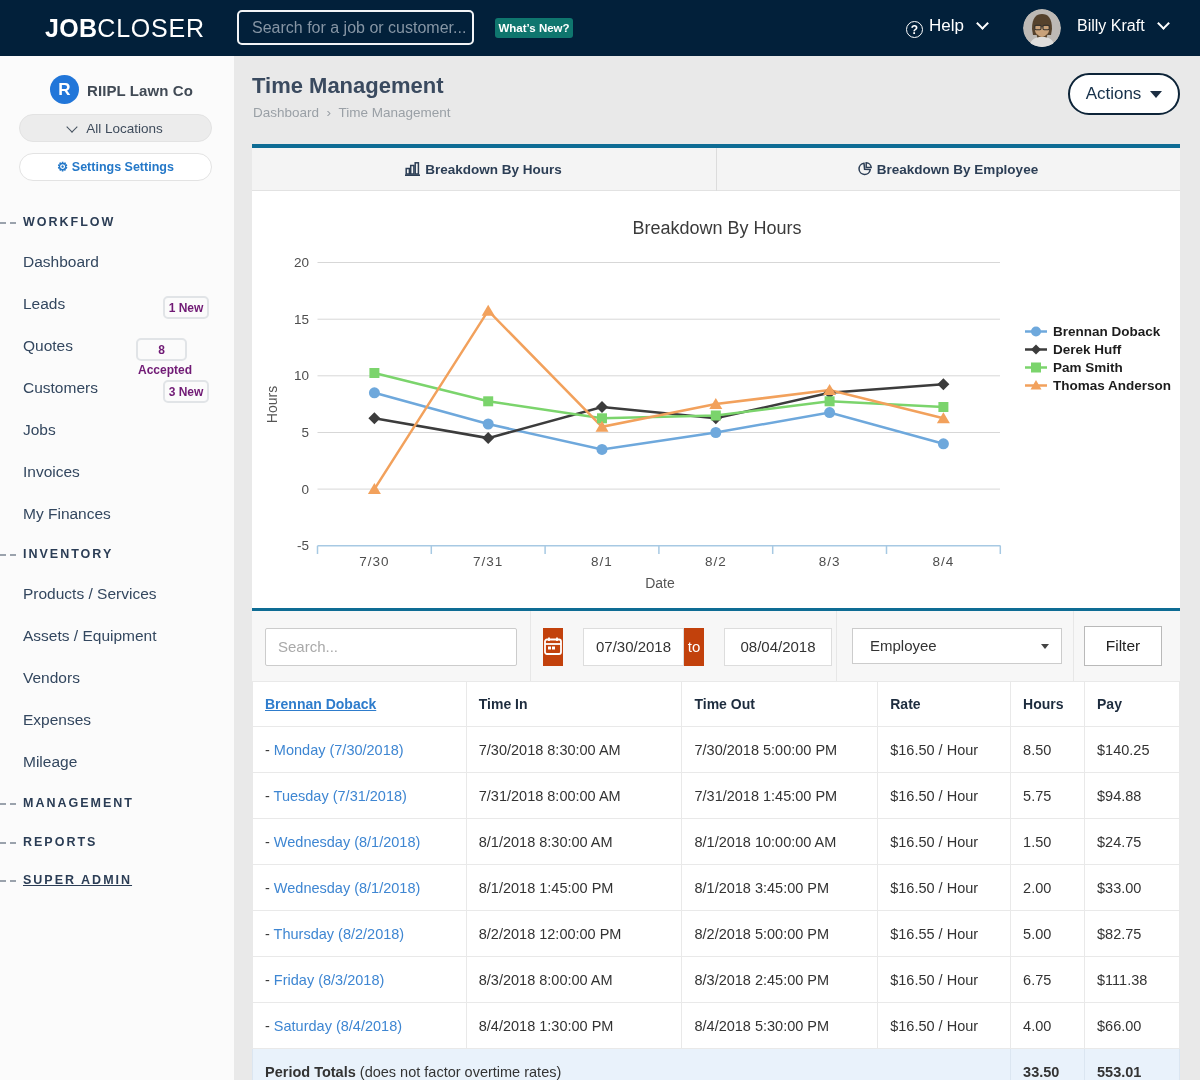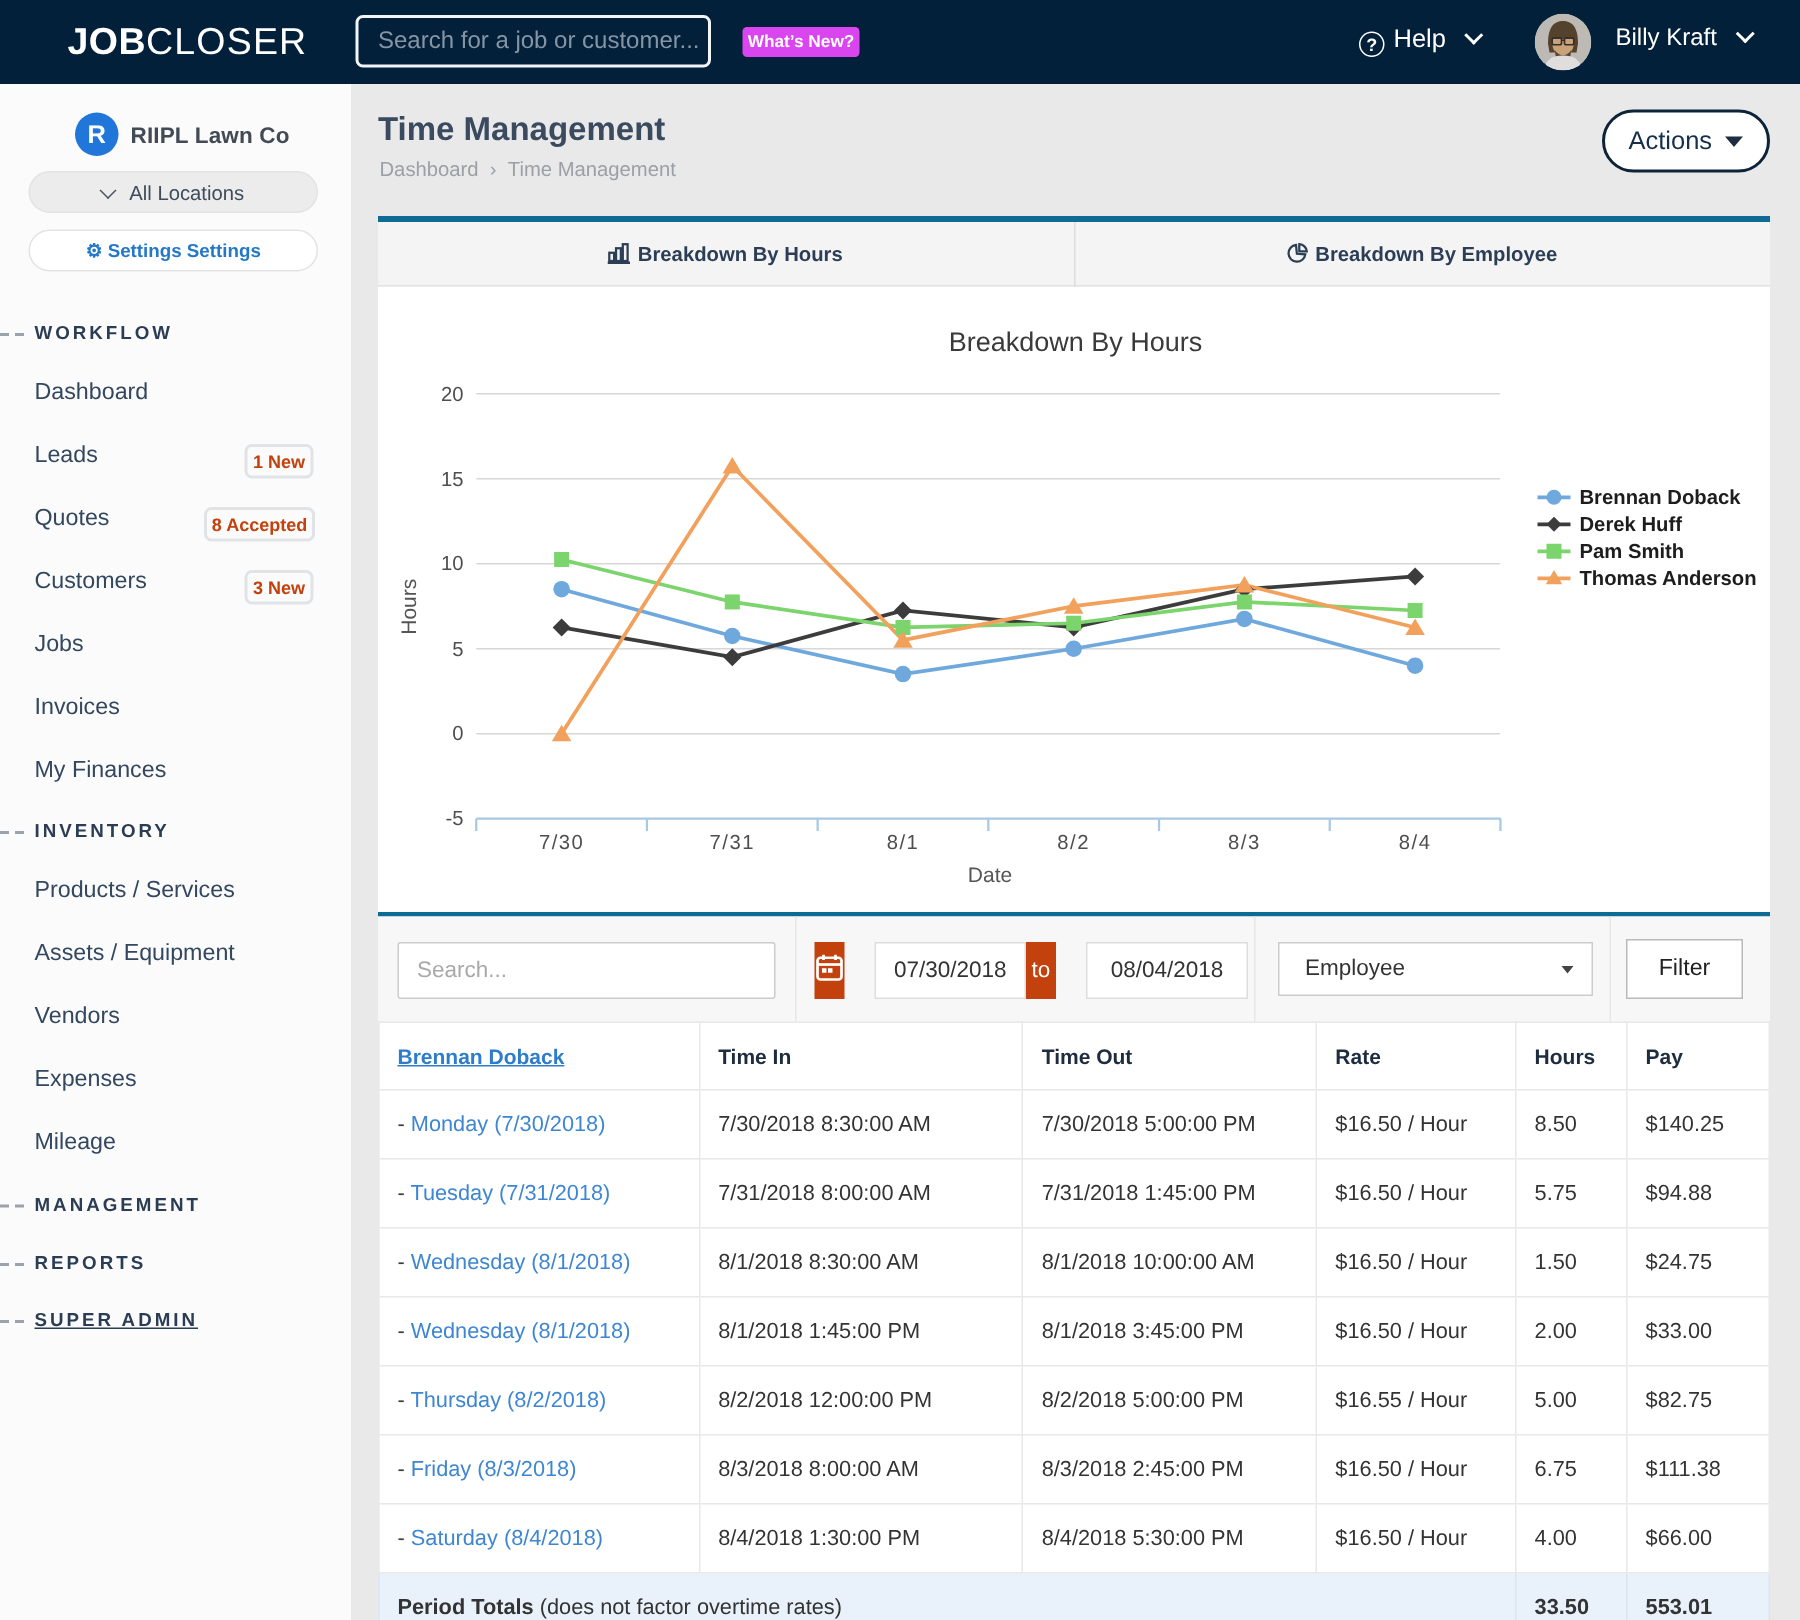--- a/index.html
+++ b/index.html
@@ -3,39 +3,39 @@
 <meta charset="utf-8">
 <style>
 * { margin:0; padding:0; box-sizing:border-box; }
 html,body { width:1200px; height:1080px; overflow:hidden; font-family:"Liberation Sans", sans-serif; background:#e9e9e9; }
 
 
 #topbar { position:absolute; left:0; top:0; width:1200px; height:56px; background:#02203a; z-index:10; }
 #logo { position:absolute; left:45px; top:14px; color:#fff; font-size:25px; font-weight:800; letter-spacing:0.3px; }
 #logo span { font-weight:300; letter-spacing:0.8px; }
 #tsearch { position:absolute; left:237px; top:10px; width:237px; height:35px; border:2px solid #f2f4f6; border-radius:5px; color:#8695a4; font-size:16px; line-height:31px; padding-left:13px; }
-#whatsnew { position:absolute; left:495px; top:18px; width:78px; height:20px; background:#d946ef; border-radius:3px; color:#fff; font-size:11.5px; font-weight:700; text-align:center; line-height:20px; }
+#whatsnew { position:absolute; left:495px; top:18px; width:78px; height:20px; background:#0f766e; border-radius:3px; color:#fff; font-size:11.5px; font-weight:700; text-align:center; line-height:20px; }
 #help { position:absolute; left:906px; top:16px; color:#fff; font-size:17px; }
 #helpq { display:inline-block; width:17px; height:17px; border:1.6px solid #fff; border-radius:50%; font-size:12px; font-weight:700; text-align:center; line-height:16px; vertical-align:-3px; margin-right:6px; }
 .chev { display:inline-block; width:9px; height:9px; border-right:2px solid #fff; border-bottom:2px solid #fff; transform:rotate(45deg); margin-left:14px; vertical-align:3px; }
 #avatar { position:absolute; left:1023px; top:9px; width:38px; height:38px; border-radius:50%; overflow:hidden; }
 #uname { position:absolute; left:1077px; top:17px; color:#fff; font-size:16px; }
 
 
 #sidebar { position:absolute; left:0; top:56px; width:234px; height:1024px; background:#fbfbfb; }
 #rcircle { position:absolute; left:50px; top:19px; width:29px; height:29px; border-radius:50%; background:#2176d9; color:#fff; font-size:17px; font-weight:700; text-align:center; line-height:29px; }
 #cname { position:absolute; left:87px; top:26px; color:#414a55; font-size:15px; font-weight:700; letter-spacing:0.1px; }
 .pill { position:absolute; left:19px; width:193px; height:28px; border-radius:14px; font-size:13.5px; text-align:center; line-height:27px; }
 #alloc { top:58px; background:#ececec; border:1px solid #e3e3e3; color:#3f4c5c; }
 #csett { top:97px; background:#fff; border:1px solid #e3e3e3; color:#2478c8; font-weight:700; font-size:12.5px; }
 .schev { display:inline-block; width:8px; height:8px; border-right:1.8px solid #46525f; border-bottom:1.8px solid #46525f; transform:rotate(45deg); margin-right:10px; vertical-align:2px; }
 .navsec { position:absolute; left:23px; color:#2b3d55; font-size:12.5px; font-weight:700; letter-spacing:2px; }
 .navsec:before { content:""; position:absolute; left:-23px; top:7px; width:16px; border-top:2px dashed #9aa2ac; }
 .navitem { position:absolute; left:23px; color:#33475f; font-size:15.5px; }
-.badge { position:absolute; border:2px solid #e1e4e7; border-radius:5px; color:#c2410c; font-size:12px; font-weight:700; height:23px; line-height:20px; text-align:center; }
+.badge { position:absolute; border:2px solid #e1e4e7; border-radius:5px; color:#701a75; font-size:12px; font-weight:700; height:23px; line-height:20px; text-align:center; }
 
 
 #main { position:absolute; left:234px; top:56px; width:966px; height:1024px; background:#e9e9e9; }
 #ptitle { position:absolute; left:18px; top:17px; color:#3a4a5f; font-size:22px; font-weight:700; }
 #crumb { position:absolute; left:19px; top:49px; color:#9aa0a6; font-size:13.5px; }
 #actions { position:absolute; left:834px; top:17px; width:112px; height:42px; background:#fff; border:2.5px solid #0d2438; border-radius:21px; color:#16304a; font-size:17px; text-align:center; line-height:38px; }
 #actions .tri { display:inline-block; width:0; height:0; border-left:6px solid transparent; border-right:6px solid transparent; border-top:7px solid #1c2e42; margin-left:9px; vertical-align:1px; }
 
 
 #chartcard { position:absolute; left:18px; top:87.5px; width:928px; height:517px; background:#fff; border-top:4px solid #0e6c94; }
@@ -90,21 +90,21 @@
 <div id="sidebar">
   <div id="rcircle">R</div>
   <div id="cname">RIIPL Lawn Co</div>
   <div class="pill" id="alloc"><span class="schev"></span>All Locations</div>
   <div class="pill" id="csett">⚙ Settings Settings</div>
   <div class="navsec" style="top:159px;">WORKFLOW</div>
   <div class="navitem" style="top:197px;">Dashboard</div>
   <div class="navitem" style="top:239px;">Leads</div>
   <div class="badge" style="left:163px; top:240px; width:46px;">1 New</div>
   <div class="navitem" style="top:281px;">Quotes</div>
-  <div class="badge" style="left:136px; top:282px; width:74px;">8 Accepted</div>
+  <div class="badge" style="left:136px; top:282px; width:51px;">8 Accepted</div>
   <div class="navitem" style="top:323px;">Customers</div>
   <div class="badge" style="left:163px; top:324px; width:46px;">3 New</div>
   <div class="navitem" style="top:365px;">Jobs</div>
   <div class="navitem" style="top:407px;">Invoices</div>
   <div class="navitem" style="top:449px;">My Finances</div>
   <div class="navsec" style="top:491px;">INVENTORY</div>
   <div class="navitem" style="top:529px;">Products / Services</div>
   <div class="navitem" style="top:571px;">Assets / Equipment</div>
   <div class="navitem" style="top:613px;">Vendors</div>
   <div class="navitem" style="top:655px;">Expenses</div>

